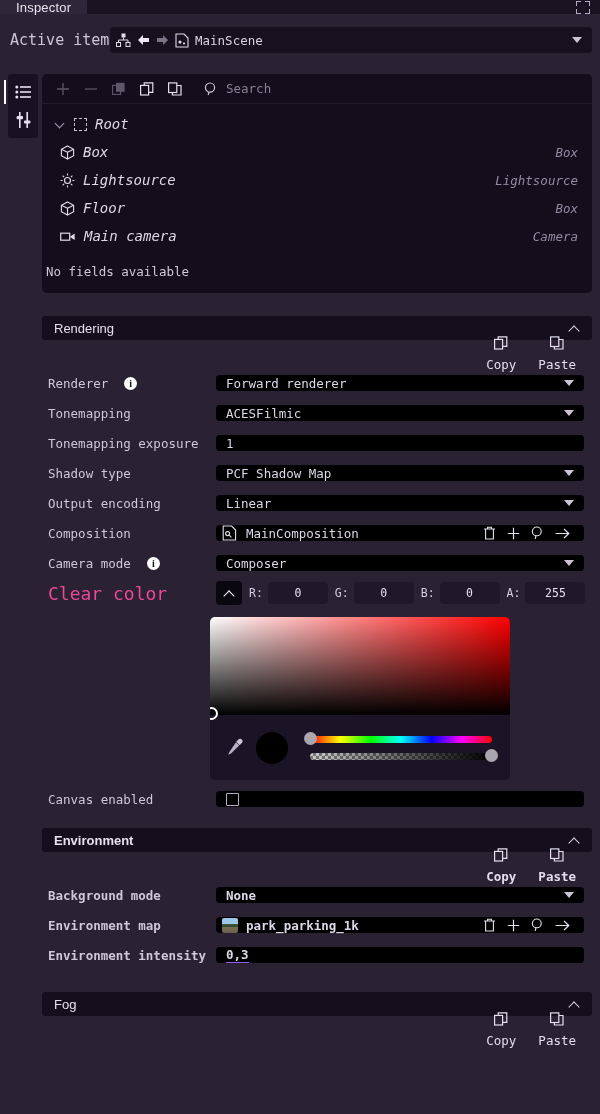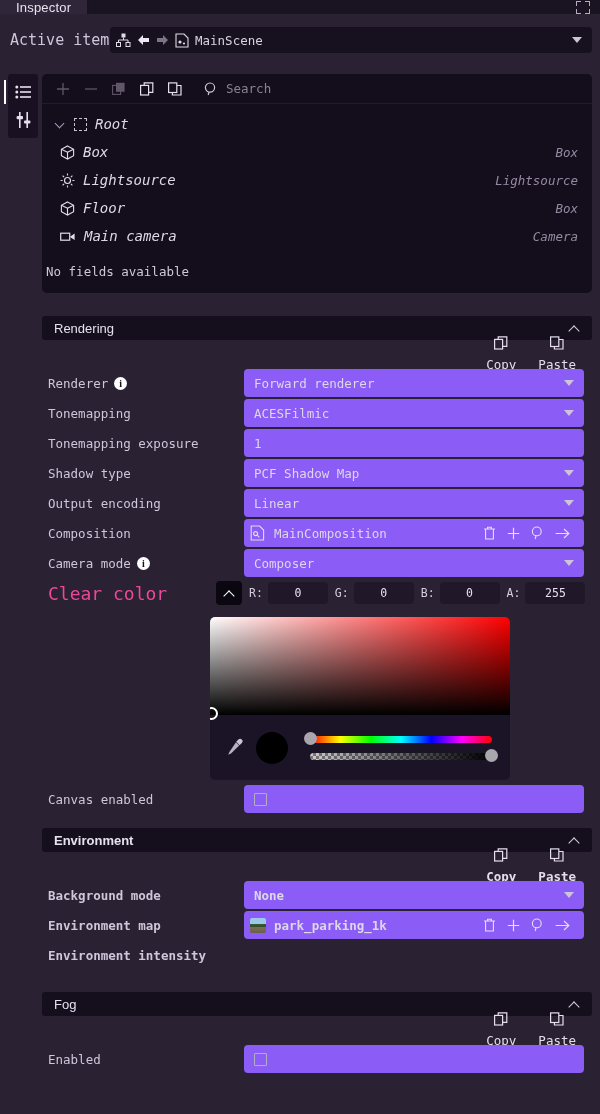--- a/index.html
+++ b/index.html
@@ -135,32 +135,32 @@
   }
   .cp-btn { display: flex; align-items: center; gap: 7px; flex-direction: column; }
   .cp-btn span { color: #e3ddee; font-size: 12.5px; }
 
   
   .prop {
     height: 30px; display: flex; align-items: center;
     padding-left: 6px;
   }
   .prop .pl {
-    width: 196px; flex: none; color: #cfc6da; font-size: 12.5px;
-    display: flex; align-items: center; gap: 6px;
+    width: 168px; flex: none; color: #cfc6da; font-size: 12.5px;
+    display: flex; align-items: center; gap: 16px;
   }
   .info-badge {
     width: 13px; height: 13px; border-radius: 50%;
     background: #fff; color: #130d1c; font-size: 10px;
     display: flex; align-items: center; justify-content: center;
     font-weight: bold; font-family: "Liberation Serif", serif;
   }
   .field {
-    flex: 1; margin-right: 8px; height: 28px;
-    background: #8b5cf6; border-radius: 4px;
+    flex: 1; margin-right: 8px; height: 16px;
+    background: #000000; border-radius: 4px;
     display: flex; align-items: center; padding: 0 10px;
     position: relative; color: #ddd7e7; font-size: 12.5px;
   }
   .field.asset { padding-left: 6px; gap: 8px; }
   .asset-icons {
     margin-left: auto; display: flex; align-items: center; gap: 11px;
     padding-right: 4px;
   }
   .field .underline-cursor { border-bottom: 1.5px solid #8b5cf6; }
 
@@ -662,20 +662,23 @@
           <svg width="15" height="13" viewBox="0 0 15 13">
             <path d="M0.6 6.5 H13.6 M9 2 L13.8 6.5 L9 11" fill="none" stroke="#e5dfee" stroke-width="1.2"></path>
           </svg>
         </span>
       </span>
     </div>
   </div>
 
   <div class="prop">
     <div class="pl">Environment intensity</div>
+    <div class="field">
+      <span class="underline-cursor">0,3</span>
+    </div>
   </div>
 </div>
 
 <div class="section" style="top:992px;">
   <div class="sec-head">
     <span>Fog</span>
     <span class="chev-up"></span>
   </div>
 
   <div class="copypaste">
@@ -692,19 +695,13 @@
       <span>
         <svg width="14" height="14" viewBox="0 0 14 14">
           <rect x="0.6" y="0.9" width="8.2" height="9.6" fill="none" stroke="#e5dfee" stroke-width="1.2"></rect>
           <path d="M4.4 10.6 V13 H13 V3.5 H9" fill="none" stroke="#e5dfee" stroke-width="1.2"></path>
         </svg>
       </span>
       <span>Paste</span>
     </span>
   </div>
 
-  <div class="prop">
-    <div class="pl">Enabled</div>
-    <div class="field">
-      <span class="checkbox"></span>
-    </div>
-  </div>
 </div>
 
 </body></html>

